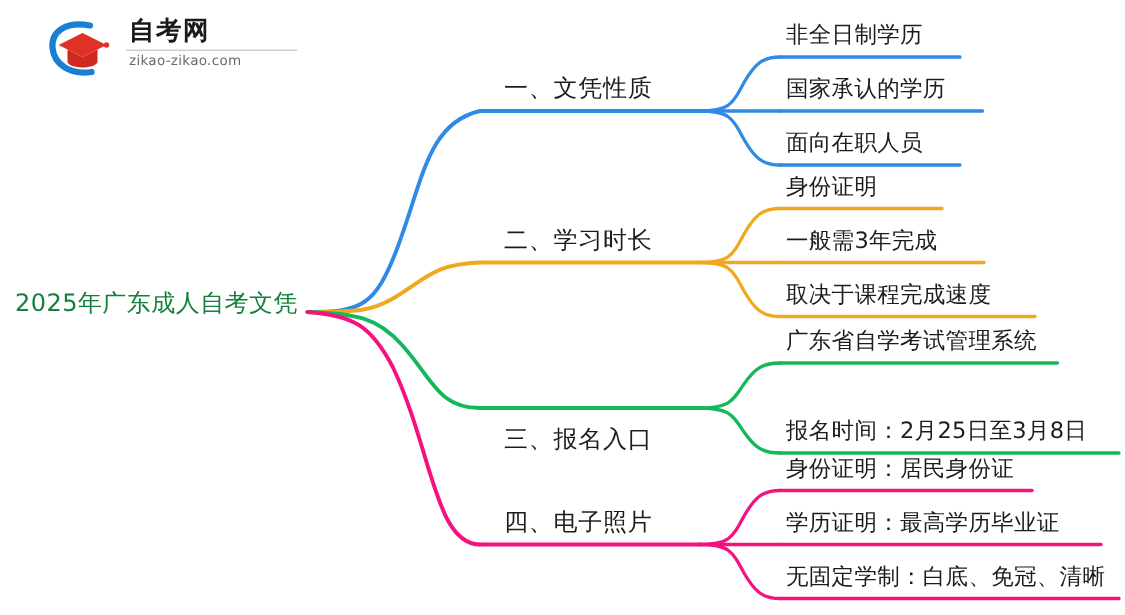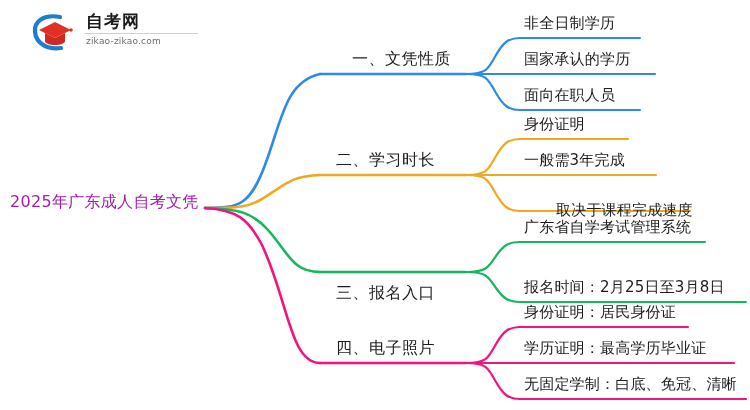--- a/index.html
+++ b/index.html
@@ -70,21 +70,21 @@
     line-height: 11px;
     padding-left: 2px;
   }
 
   
   .root-node {
     position: absolute;
     left: 10px;
     top: 192px;
     font-size: 16px;
-    color: #a21caf;
+    color: #15803d;
     white-space: nowrap;
     letter-spacing: 0.3px;
   }
 
   
   .branch-label {
     position: absolute;
     font-size: 16px;
     color: #1c1c1c;
     white-space: nowrap;
@@ -153,32 +153,32 @@
     </svg>
     <div class="logo-text">
       <div class="logo-cn">自考网</div>
       <div class="logo-rule"></div>
       <div class="logo-url">zikao-zikao.com</div>
     </div>
   </div>
 
   <div class="root-node">2025年广东成人自考文凭</div>
 
-  <div class="branch-label" style="left:352px; top:49px;">一、文凭性质</div>
+  <div class="branch-label" style="left:336px; top:49px;">一、文凭性质</div>
   <div class="branch-label" style="left:336px; top:150px;">二、学习时长</div>
   <div class="branch-label" style="left:336px; top:247px;margin-top:36px;">三、报名入口</div>
   <div class="branch-label" style="left:336px; top:338px;">四、电子照片</div>
 
   <div class="leaf-label" style="left:524px; top:14px;">非全日制学历</div>
   <div class="leaf-label" style="left:524px; top:50px;">国家承认的学历</div>
   <div class="leaf-label" style="left:524px; top:86px;">面向在职人员</div>
 
   <div class="leaf-label" style="left:524px; top:115px;">身份证明</div>
   <div class="leaf-label" style="left:524px; top:151px;">一般需3年完成</div>
-  <div class="leaf-label" style="left:524px; top:201px;margin-left:32px;">取决于课程完成速度</div>
+  <div class="leaf-label" style="left:524px; top:187px;">取决于课程完成速度</div>
 
   <div class="leaf-label" style="left:524px; top:218px;text-align:center;">广东省自学考试管理系统</div>
   <div class="leaf-label" style="left:524px; top:278px;">报名时间：2月25日至3月8日</div>
 
   <div class="leaf-label" style="left:524px; top:303px;">身份证明：居民身份证</div>
   <div class="leaf-label" style="left:524px; top:339px;">学历证明：最高学历毕业证</div>
   <div class="leaf-label" style="left:524px; top:375px;">无固定学制：白底、免冠、清晰</div>
 
 </div>
 

